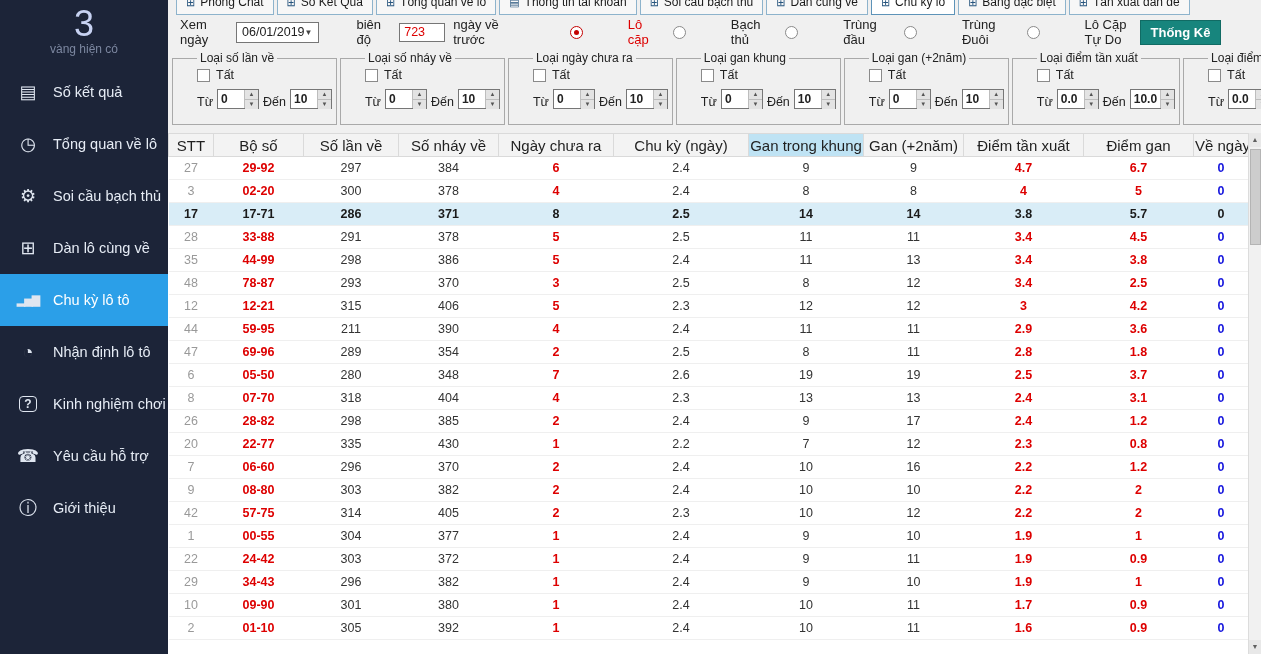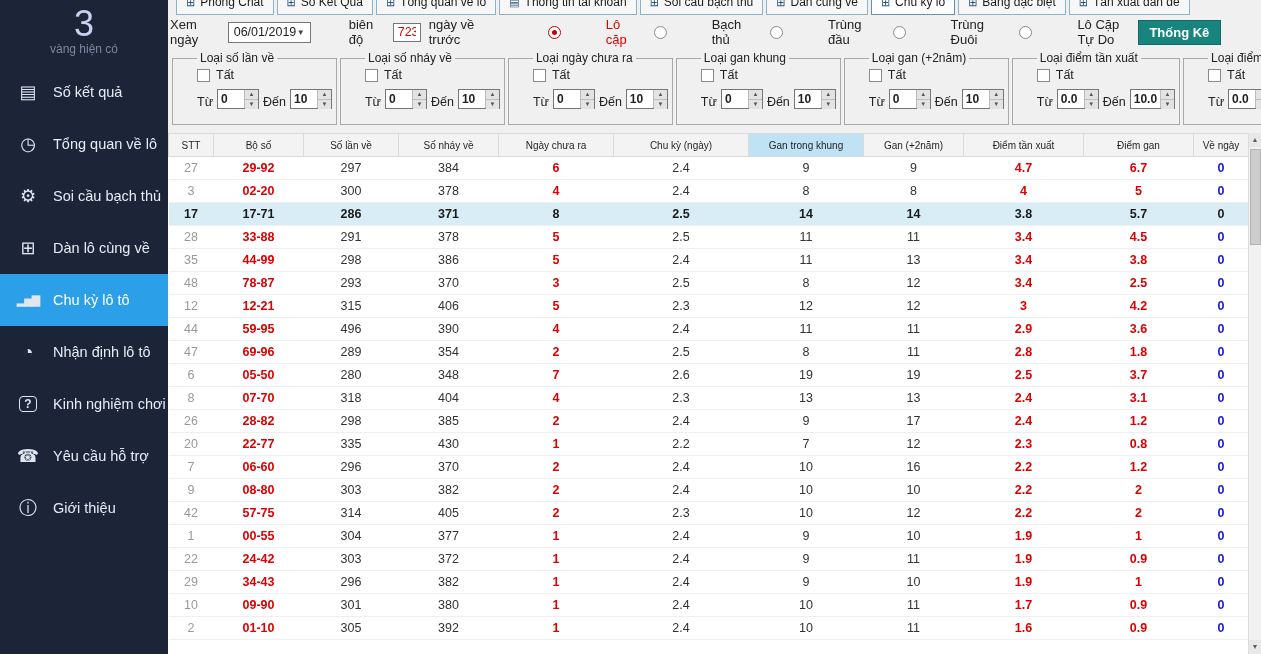--- a/index.html
+++ b/index.html
@@ -39,30 +39,30 @@
   .tabbar-inner { display:flex; gap:3px; padding-left:8px; margin-top:-11px; }
   .tab {
     display:flex; align-items:center; gap:5px; height:26px; padding:0 9px;
     background:#f7f7f7; border:1px solid #8db3cc; font-size:12px; color:#1a1a1a;
     white-space:nowrap; cursor:pointer;
   }
   .tab.active { background:#ffffff; border-color:#5d93b8; }
   .tab-icon { color:#27557e; font-size:11px; }
 
   
-  .controls { height:34px; display:flex; align-items:center; padding-left:2px; font-size:13px; }
+  .controls { height:34px; display:flex; align-items:center; padding-left:12px; font-size:13px; }
   .lbl { margin-right:7px; }
   .datebox {
     width:94px; height:21px; background:#fff; border:1px solid #767676;
     display:flex; align-items:center; justify-content:space-between;
     padding:0 5px; font-size:12.5px; margin-right:38px; cursor:pointer;
   }
   .caret { font-size:8px; color:#444; }
   .amp-input {
-    width:28px; height:19px; border:1px solid #767676; margin-right:8px;
+    width:46px; height:19px; border:1px solid #767676; margin-right:8px;
     color:var(--value-red,#dd0000); font-size:12.5px; padding:0 4px;
     font-family:"Liberation Sans",sans-serif;
   }
   .radio-group { display:flex; align-items:center; gap:24px; margin-left:42px; }
   .radio-wrap { display:flex; align-items:center; cursor:pointer;gap:40px; }
   .radio {
     width:13px; height:13px; border:1px solid #8a8a8a; border-radius:50%;
     background:#fff; position:relative; margin-right:5px; flex-shrink:0;
   }
   .radio.checked { border-color:#c40000; }
@@ -91,21 +91,21 @@
     flex:1; font-size:6px; line-height:9px; text-align:center;
     background:#e3e3e3; color:#555; cursor:pointer;
   }
   .spin-btn:first-child { border-bottom:1px solid #bdbdbd; }
 
   
   .table-wrap { position:relative; flex:1; background:#fff; overflow:hidden; }
   table { border-collapse:collapse; table-layout:fixed; width:1080px; }
   th {
     height:23px; background:#f3f3f3; border:1px solid #dadada;
-    font-weight:normal; font-size:10px; color:#1f1f1f; white-space:nowrap; cursor:pointer;
+    font-weight:normal; font-size:15px; color:#1f1f1f; white-space:nowrap; cursor:pointer;
   }
   th.hl { background:var(--header-highlight,#bfe3f4); }
   td {
     height:23px; text-align:center; font-size:12.5px;
     border-bottom:1px solid #efefef; color:#333; white-space:nowrap;
   }
   td.col0 { color:#999; }
   td.col1, td.col4, td.col8, td.col9 { color:var(--value-red,#dd0000); font-weight:bold; }
   td.col10 { color:var(--value-blue,#1414dd); font-weight:bold; }
   tr.selected { background:var(--selected-row-bg,#d9edf7); }
@@ -549,21 +549,21 @@
               <td class="col5">2.3</td>
               <td class="col6">12</td>
               <td class="col7">12</td>
               <td class="col8">3</td>
               <td class="col9">4.2</td>
               <td class="col10">0</td>
             </tr>
             <tr>
               <td class="col0">44</td>
               <td class="col1">59-95</td>
-              <td class="col2">496</td>
+              <td class="col2">211</td>
               <td class="col3">390</td>
               <td class="col4">4</td>
               <td class="col5">2.4</td>
               <td class="col6">11</td>
               <td class="col7">11</td>
               <td class="col8">2.9</td>
               <td class="col9">3.6</td>
               <td class="col10">0</td>
             </tr>
             <tr>

